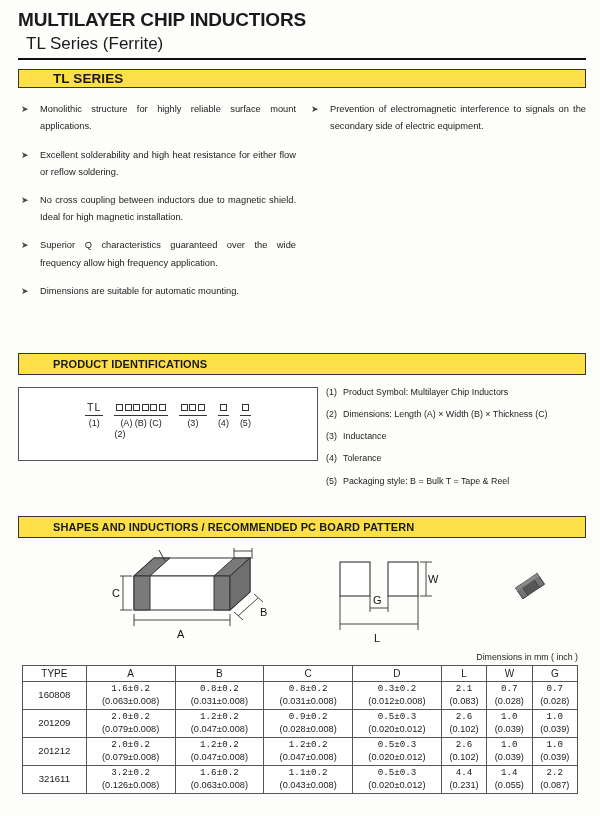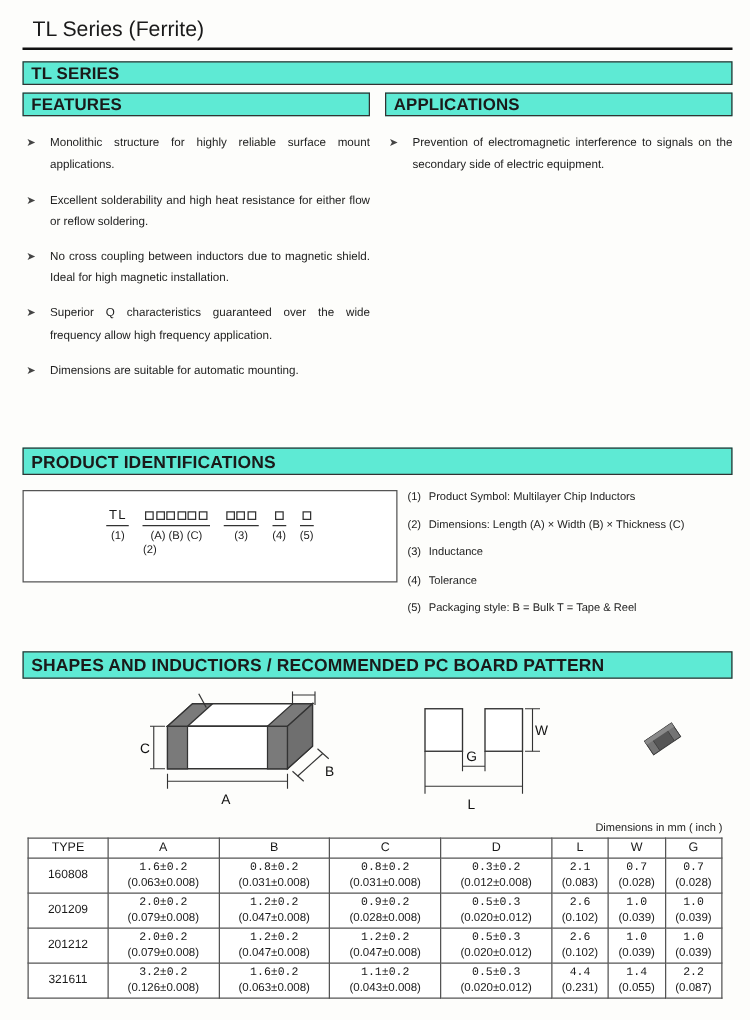--- a/index.html
+++ b/index.html
@@ -39,35 +39,36 @@
     margin: 3px 0 0 8px;
   }
   .title-rule {
     margin: 4px 14px 0 18px;
     border-bottom: 2.5px solid #111;
   }
 
   
   .bar {
     border: 1.3px solid #333;
-    background: #5eead4;
+    background: #fde047;
     height: 19px;
     display: flex;
     align-items: center;
     box-sizing: border-box;
+    padding-left: 28px;
   }
   .bar .bar-label {
     font-size: 13.5px;
     font-weight: bold;
     padding-left: 6px;
     letter-spacing: 0.1px;
     white-space: nowrap;
   }
   .bar.tall { height: 22px; }
-  .bar.tall .bar-label { font-size: 14px; }
+  .bar.tall .bar-label { font-size: 11px; }
 
   .series-bar { margin: 9px 14px 0 18px; }
 
   .dual-bars {
     display: flex;
     margin: 6px 14px 0 18px;
     gap: 12px;
   }
   .dual-bars > .bar { flex: 1 1 0; }
 
@@ -223,36 +224,29 @@
   .col-type { width: 66px; }
   .col-abcd { width: 91px; }
   .col-lwg  { width: 46px; }
 </style>
 </head>
 <body>
 
 <div class="page">
 
   <div class="title-block">
+    <div class="doc-title">MULTILAYER CHIP INDUCTIORS</div>
     <div class="doc-subtitle">TL Series (Ferrite)</div>
   </div>
   <div class="title-rule"></div>
 
   <div class="bar series-bar">
     <span class="bar-label">TL SERIES</span>
   </div>
 
-  <div class="dual-bars">
-    <div class="bar">
-      <span class="bar-label">FEATURES</span>
-    </div>
-    <div class="bar">
-      <span class="bar-label">APPLICATIONS</span>
-    </div>
-  </div>
 
   <div class="cols">
     <div class="col">
       <div class="bullet">
         <span class="marker">➤</span>
         <span class="btext">Monolithic structure for highly reliable surface mount applications.</span>
       </div>
       <div class="bullet">
         <span class="marker">➤</span>
         <span class="btext">Excellent solderability and high heat resistance for either flow or reflow soldering.</span>

